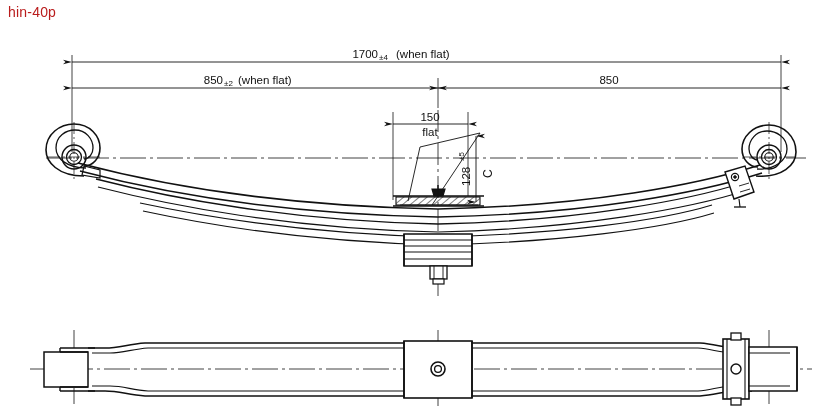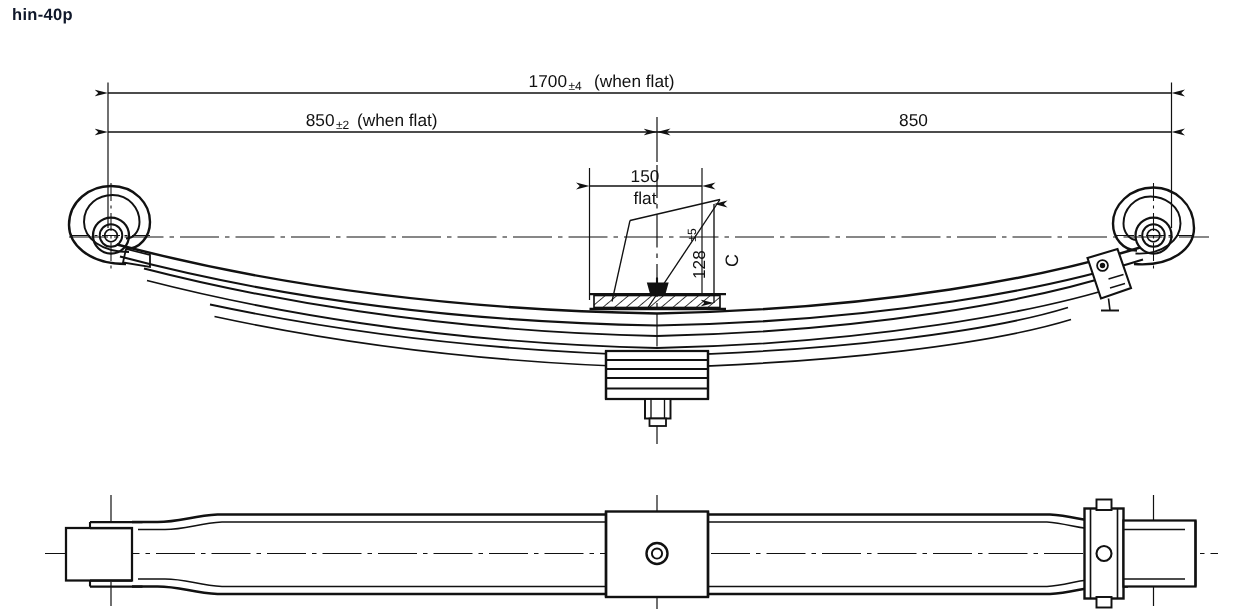--- a/index.html
+++ b/index.html
@@ -17,25 +17,24 @@
   #page-root {
     position: relative;
     width: 838px;
     height: 406px;
     background: #ffffff;
   }
   .caption {
     position: absolute;
     left: 8px;
     top: 4px;
-    font-size: 11px;
-    color: #0f172a;
+    font-size: 14px;
+    color: #b91c1c;
     letter-spacing: 0.2px;
     font-family: "Liberation Sans", sans-serif;
-    font-weight: bold;
   }
   #drawing-svg {
     position: absolute;
     left: 0;
     top: 0;
   }
   text {
     font-family: "Liberation Sans", sans-serif;
     fill: #111111;
   }

